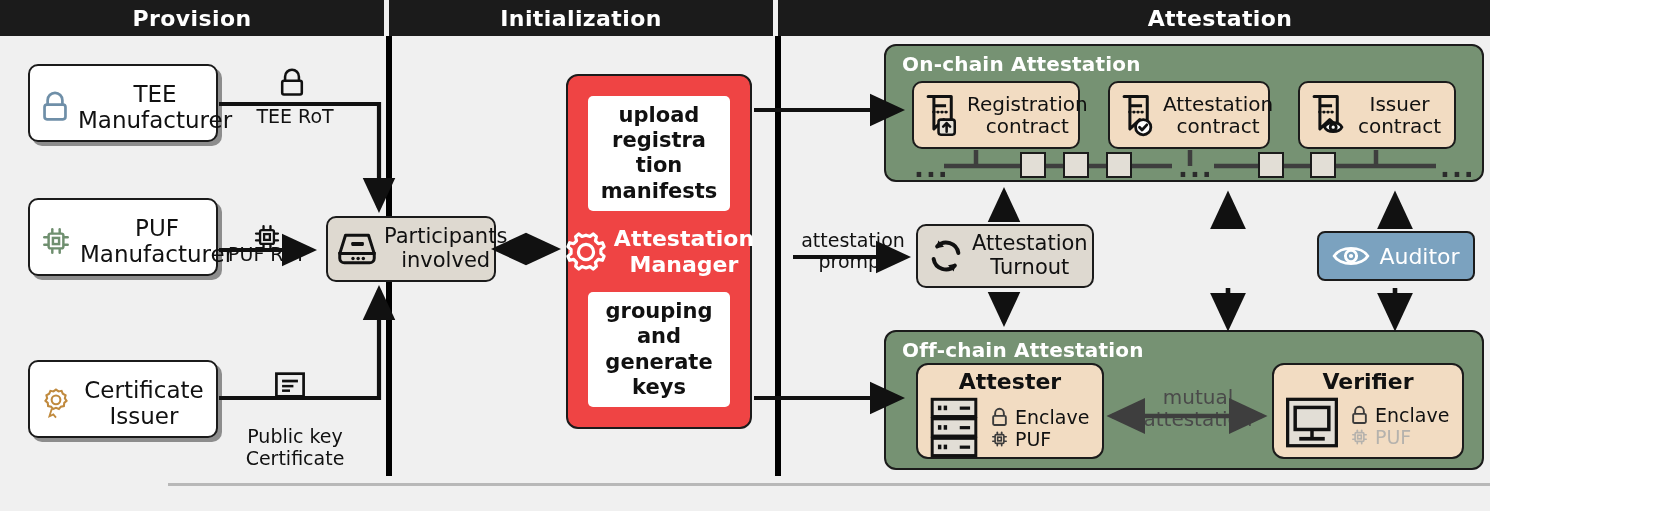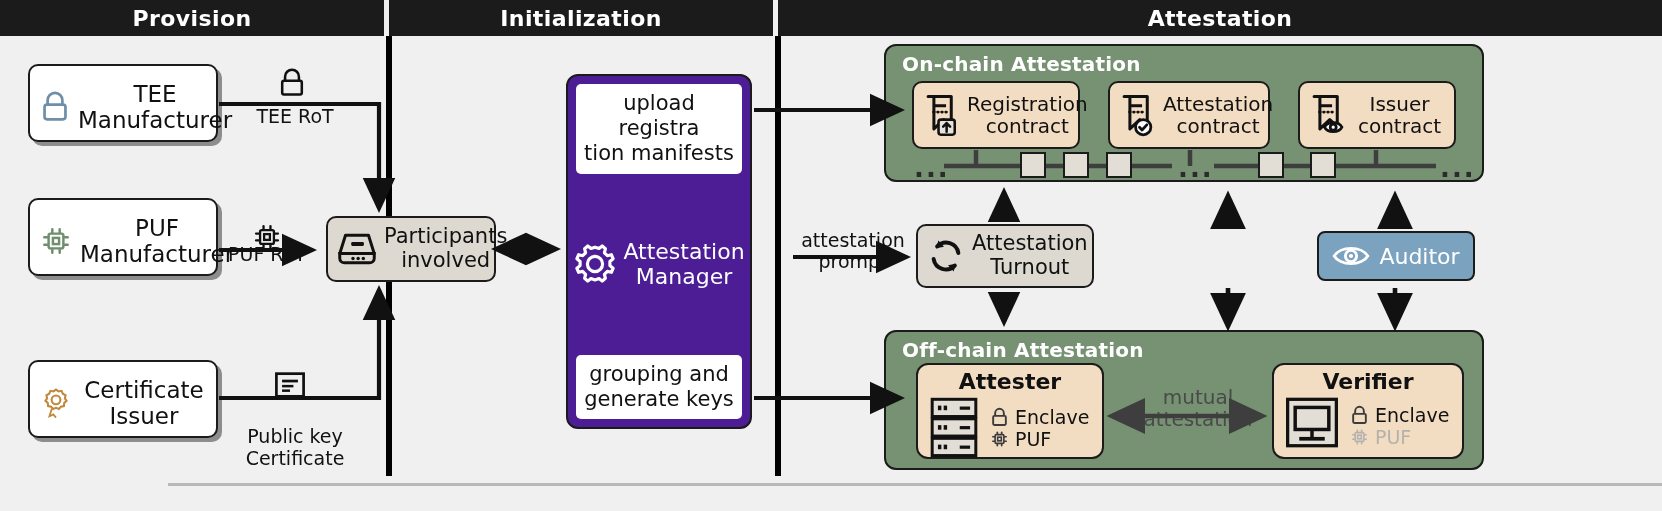--- a/index.html
+++ b/index.html
@@ -1,19 +1,19 @@
 <!DOCTYPE html>
 <html><head>
 <meta charset="utf-8">
 <title>Attestation Architecture Diagram</title>
 <style>
   html,body{margin:0;padding:0;background:#ffffff;}
   body{font-family:"DejaVu Sans","Liberation Sans",sans-serif;}
 
-  #root{position:relative;width:1662px;height:511px;background:#f0f0f0;overflow:hidden;}
+  #root{position:relative;width:1490px;height:511px;background:#f0f0f0;overflow:hidden;}
 
   
   .hdr{position:absolute;top:0;height:36px;background:#1b1b1b;color:#fff;
        display:flex;align-items:center;justify-content:center;
        font-weight:bold;font-size:22px;letter-spacing:.4px;}
   .hdr-sep{position:absolute;top:0;width:5px;height:36px;background:#f0f0f0;}
 
   
   .coldiv{position:absolute;width:6px;background:#000;}
 
@@ -27,24 +27,24 @@
   .ico{flex:0 0 auto;display:flex;align-items:center;justify-content:center;}
 
   
   .prov{width:190px;height:78px;padding:8px 8px 0 10px;gap:8px;}
   .prov .lbl{flex:1;}
 
   
   .participants{background:#ded9d0;border-radius:10px;}
 
   
-  .mgr{position:absolute;box-sizing:border-box;background:#4c1d95;
+  .mgr{position:absolute;box-sizing:border-box;background:#ef4444;
        border:2.5px solid #1b1b1b;border-radius:12px;
        display:flex;flex-direction:column;align-items:center;
-       justify-content:space-between;padding:8px;}
+       justify-content:space-between;padding:20px;font-weight:bold;}
   .mgr .white-chip{background:#fff;border-radius:5px;width:100%;box-sizing:border-box;
        padding:7px 6px;text-align:center;font-size:21px;line-height:1.2;color:#111;}
   .mgr .mid{display:flex;align-items:center;gap:6px;color:#fff;font-size:22px;
        line-height:1.15;text-align:center;}
 
   
   .green{position:absolute;box-sizing:border-box;background:#769273;
          border:2.5px solid #1b1b1b;border-radius:12px;}
   .green > .gtitle{position:absolute;left:16px;top:6px;color:#fff;font-weight:bold;
          font-size:20px;letter-spacing:.2px;}

